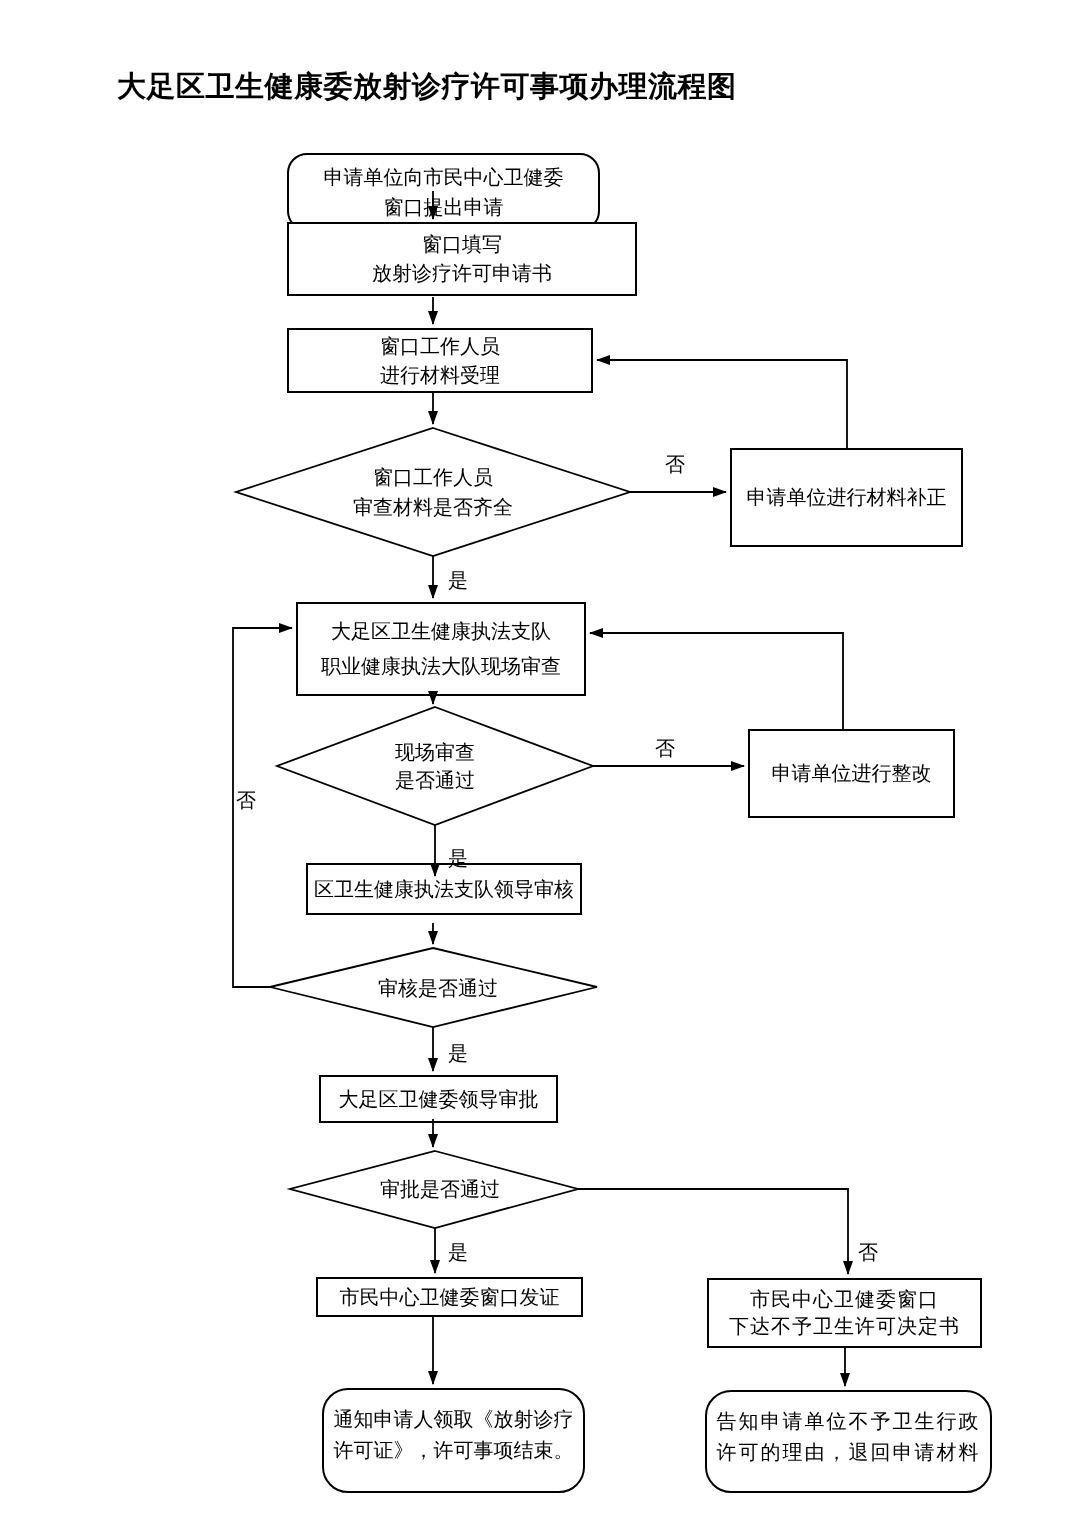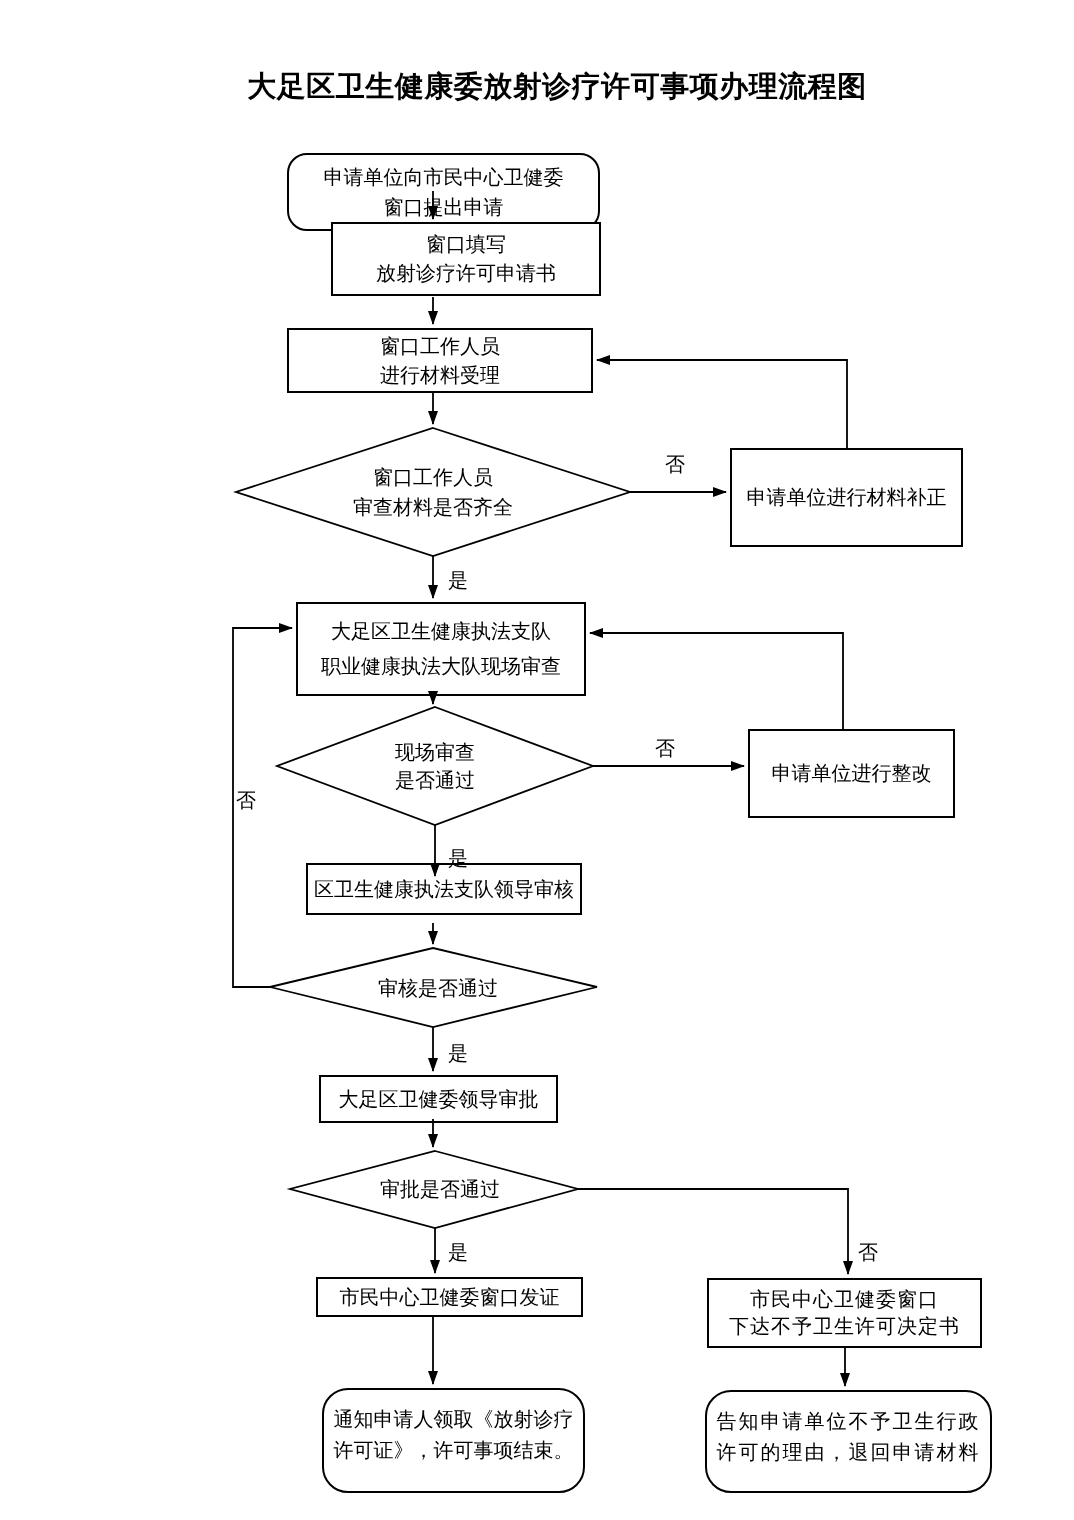--- a/index.html
+++ b/index.html
@@ -2,21 +2,21 @@
 <html><head>
 <meta charset="utf-8">
 <style>
   html,body{margin:0;padding:0;background:#ffffff;}
   .canvas{
     position:relative;width:1074px;height:1520px;background:#ffffff;
     font-family:"Liberation Serif", serif;color:#000;overflow:hidden;
   }
   .title{
     position:absolute;left:117px;top:68px;width:880px;height:36px;
-    text-align:center;font-size:29px;line-height:36px;font-weight:700;
+    font-size:29px;line-height:36px;font-weight:700;
     font-family:"Liberation Sans", sans-serif;letter-spacing:0.5px;z-index:3;
   }
   .node{
     position:absolute;border:2px solid #000;background:#fff;box-sizing:border-box;
     display:flex;flex-direction:column;align-items:center;justify-content:center;
     text-align:center;font-size:20px;line-height:29px;z-index:1;
   }
   .rounded{border-radius:20px;margin-top:40px;}
   .big-round{border-radius:26px;}
   .top-pad{justify-content:flex-start;padding-top:14px;}
@@ -41,21 +41,21 @@
 
 <div class="canvas">
 
   <div class="title">大足区卫生健康委放射诊疗许可事项办理流程图</div>
 
   <div class="node rounded lh30" style="left:287px;top:113px;width:313px;height:78px;">
     <span>申请单位向市民中心卫健委</span>
     <span>窗口提出申请</span>
   </div>
 
-  <div class="node" style="left:287px;top:222px;width:270px;height:74px;margin-left:44px;">
+  <div class="node" style="left:287px;top:222px;width:350px;height:74px;">
     <span>窗口填写</span>
     <span>放射诊疗许可申请书</span>
   </div>
 
   <div class="node" style="left:287px;top:328px;width:306px;height:65px;">
     <span>窗口工作人员</span>
     <span>进行材料受理</span>
   </div>
 
   <div class="node" style="left:730px;top:448px;width:233px;height:99px;">

